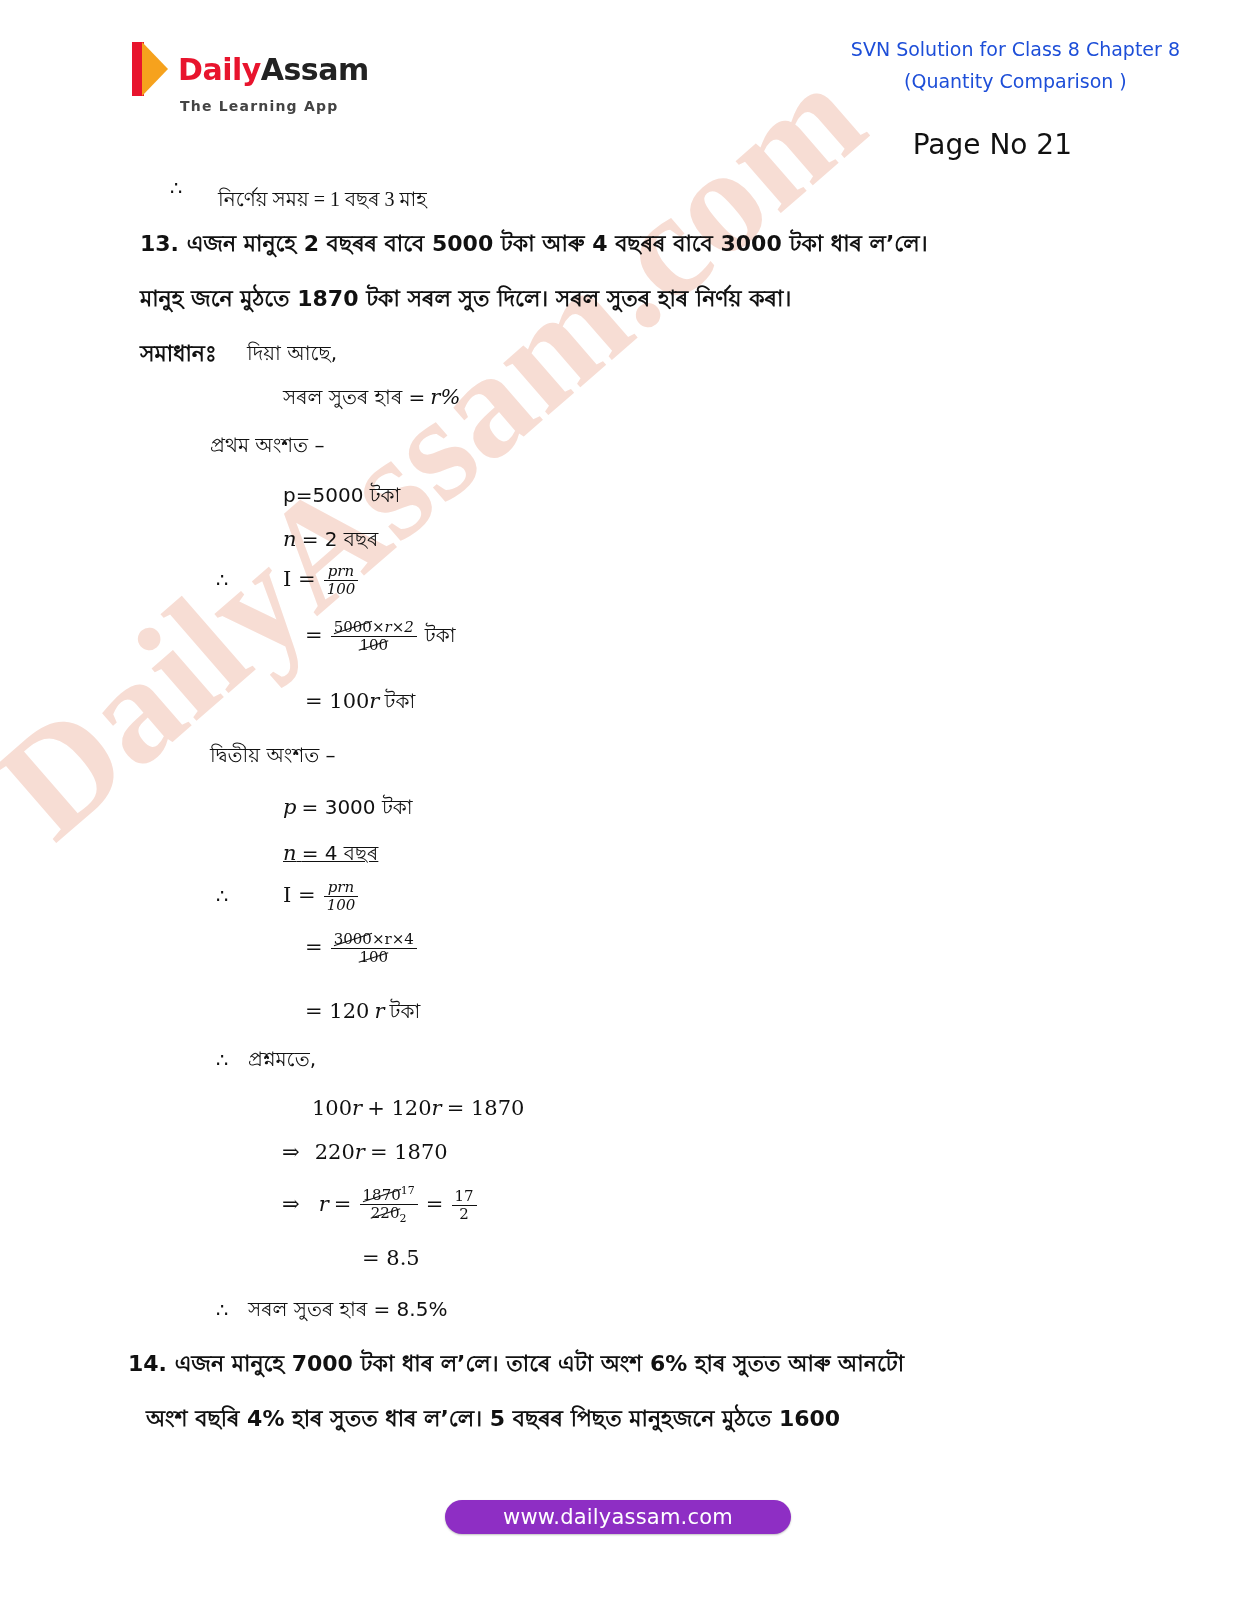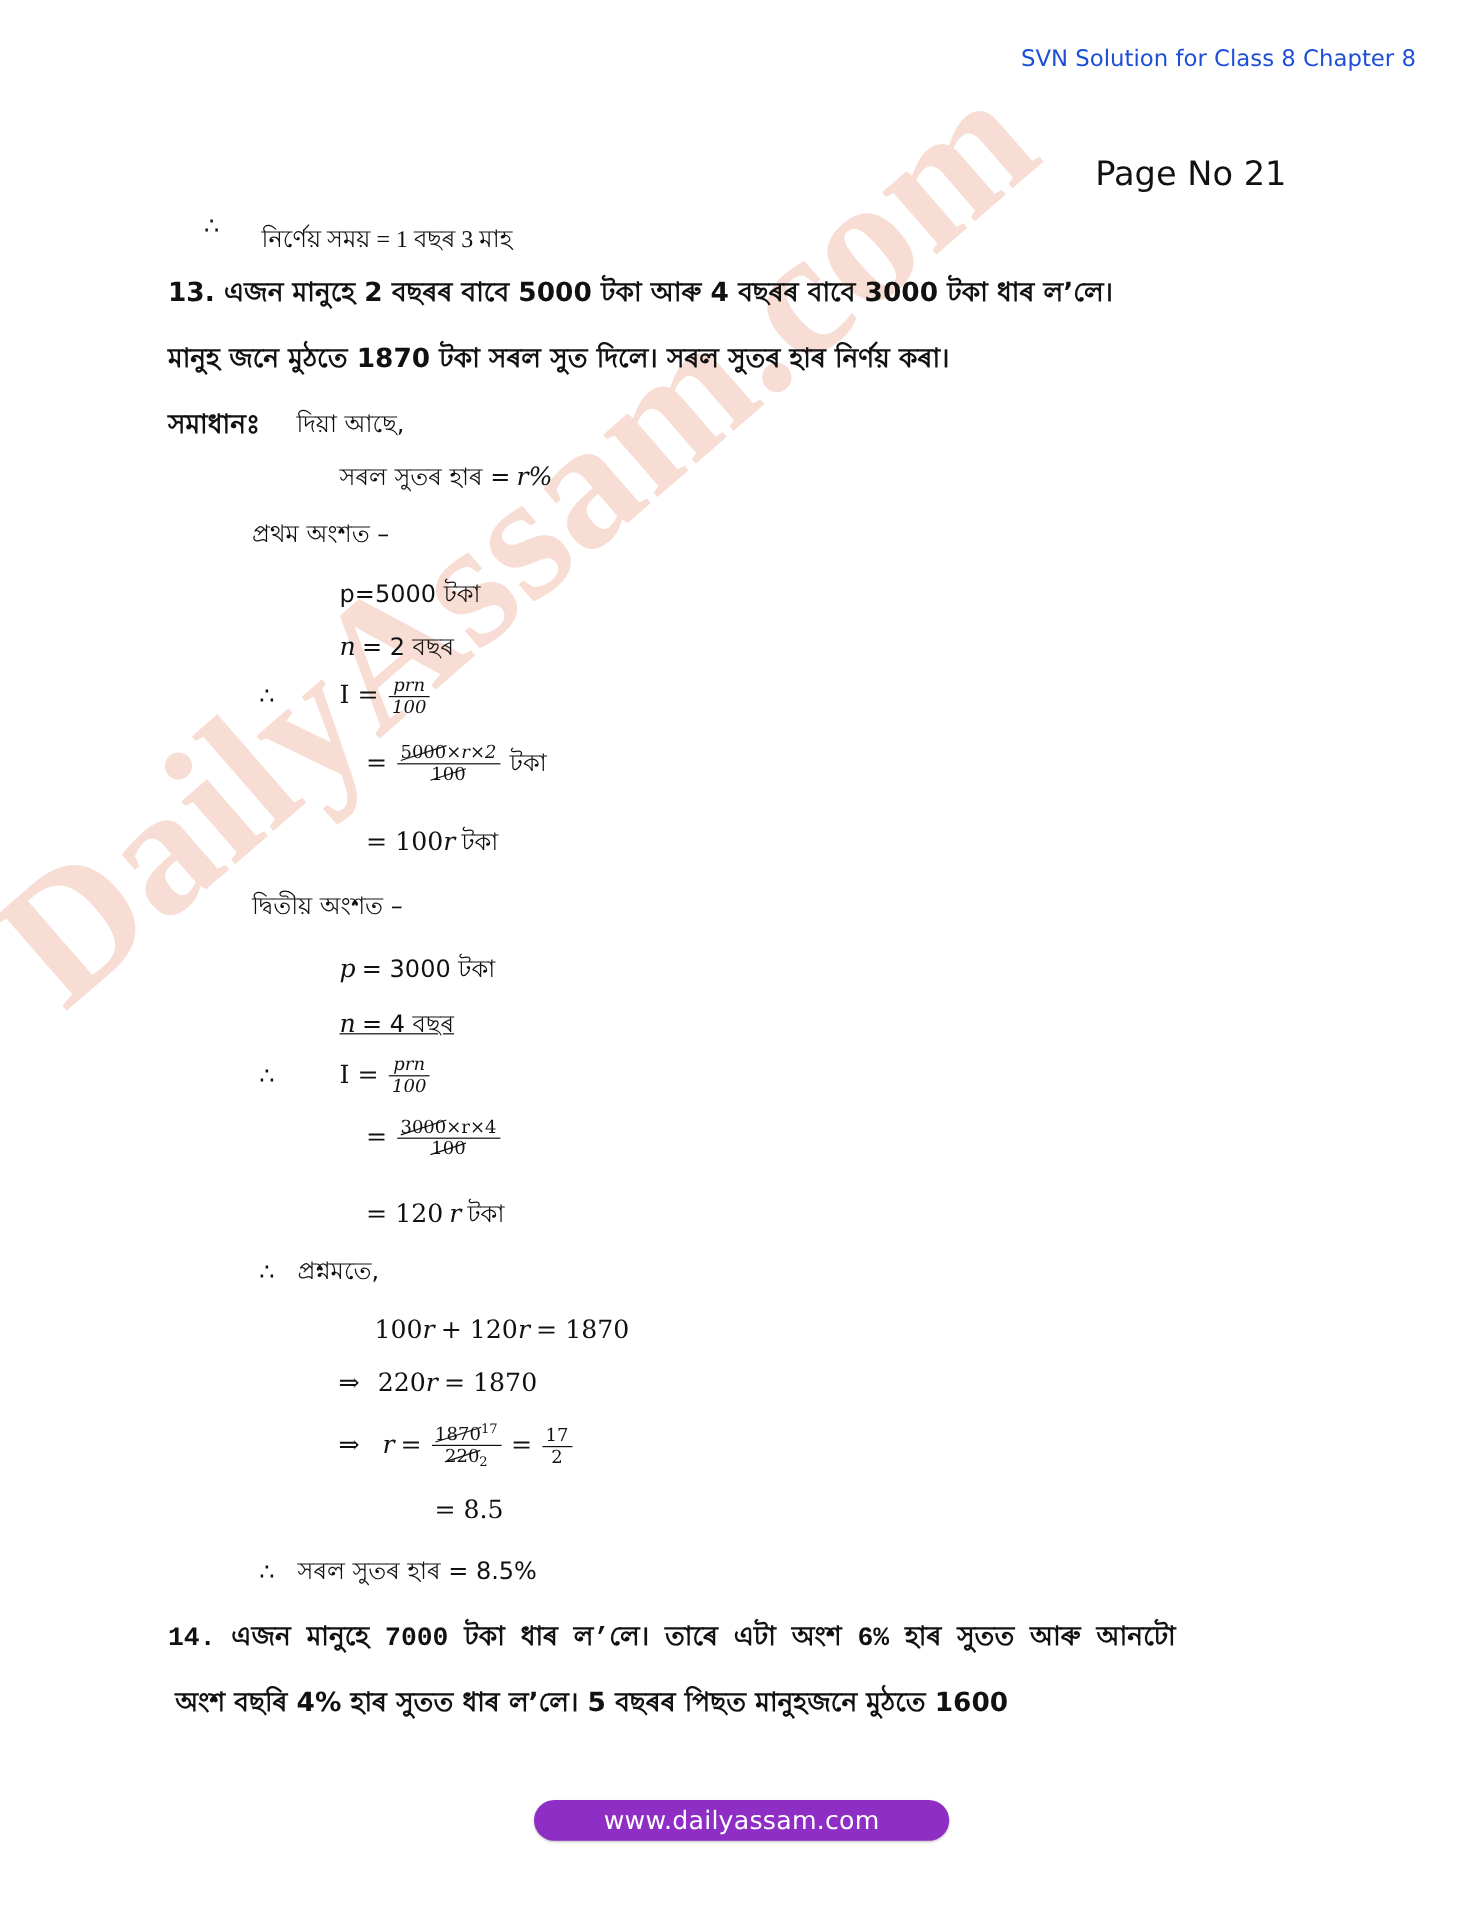--- a/index.html
+++ b/index.html
@@ -221,23 +221,34 @@
   }
 </style>
 </head>
 <body>
 
 <div class="watermark">DailyAssam.com</div>
 
 <div class="page">
 
   <div class="header">
+    <div class="logo-wrap">
+      <div class="logo-row">
+        <div class="logo-mark">
+          <div class="bar"></div>
+          <div class="wedge"></div>
+        </div>
+        <div class="logo-text"><span class="logo-daily">Daily</span><span class="logo-assam">Assam</span></div>
+      </div>
+      <div class="logo-sub">The Learning App</div>
+    </div>
 
     <div class="header-right">
       <div class="header-line1">SVN Solution for Class 8 Chapter 8</div>
+      <div class="header-line2">(Quantity Comparison )</div>
     </div>
   </div>
 
   <div class="page-no">Page No 21</div>
 
   <div class="body">
 
     <div class="line txt" style="left:170px; top:8px;">∴</div>
     <div class="line txt" style="left:218px; top:16px;font-family:Liberation Serif, serif;">নিৰ্ণেয় সময় = 1 বছৰ 3 মাহ</div>
 
@@ -347,20 +358,20 @@
         <span class="num">17</span>
         <span class="den">2</span>
       </span>
     </div>
 
     <div class="line mathn" style="left:362px; top:1078px;">= 8.5</div>
 
     <div class="line txt" style="left:216px; top:1130px;">∴</div>
     <div class="line txt" style="left:248px; top:1126px;">সৰল সুতৰ হাৰ = 8.5%</div>
 
-    <div class="line q-head" style="left:140px; top:1178px;font-family:Liberation Mono, monospace;">14. এজন মানুহে 7000 টকা ধাৰ ল’লে। তাৰে এটা অংশ 6% হাৰ সুতত আৰু আনটো</div>
+    <div class="line q-head" style="left:128px; top:1178px;">14. এজন মানুহে 7000 টকা ধাৰ ল’লে। তাৰে এটা অংশ 6% হাৰ সুতত আৰু আনটো</div>
     <div class="line q-head" style="left:146px; top:1233px;">অংশ বছৰি 4% হাৰ সুতত ধাৰ ল’লে। 5 বছৰৰ পিছত মানুহজনে মুঠতে 1600</div>
 
   </div>
 
   <div class="footer-btn">www.dailyassam.com</div>
 
 </div>
 
 </body></html>

